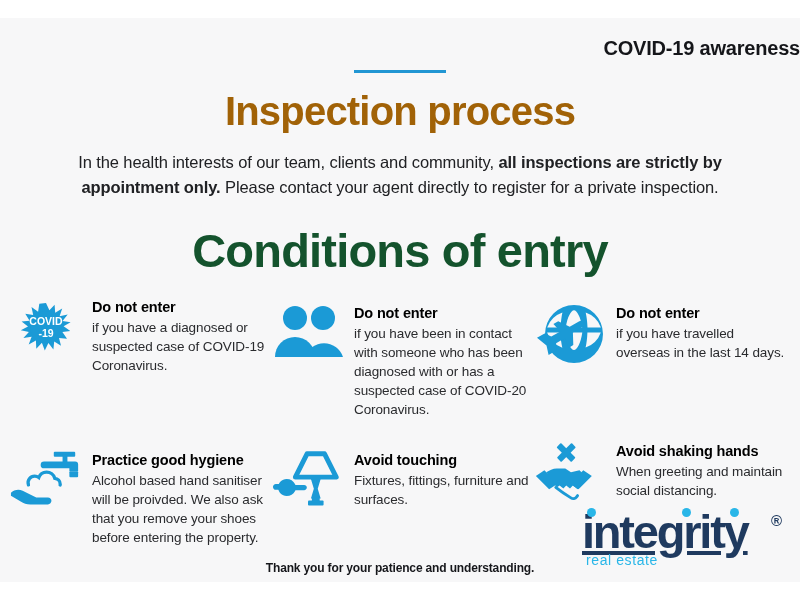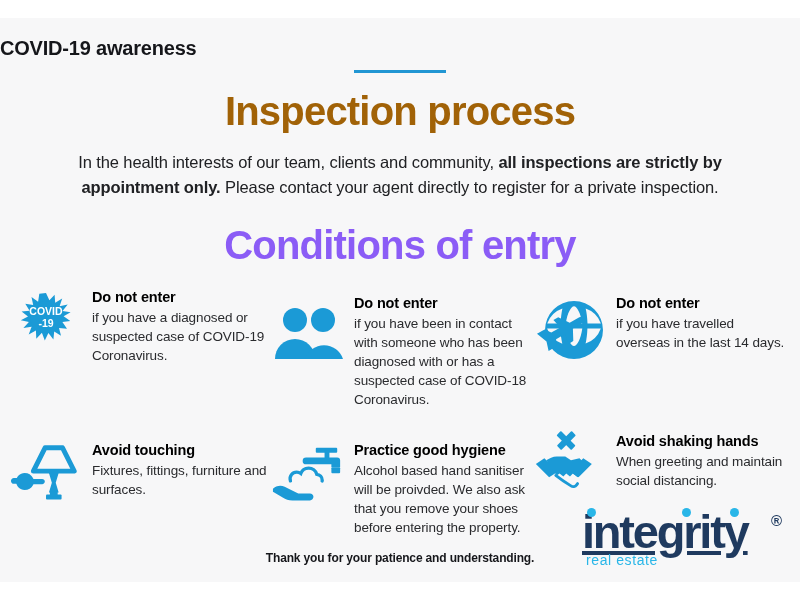--- a/index.html
+++ b/index.html
@@ -20,27 +20,28 @@
     left: 0;
     top: 18px;
     width: 800px;
     height: 564px;
     background: #f7f7f8;
     overflow: hidden;
   }
 
   
   .eyebrow {
-    text-align: left;
+    text-align: right;
     margin: 0;
     padding-top: 19px;
     font-size: 20px;
     font-weight: bold;
     letter-spacing: -0.2px;
     color: #15161a;
+    padding-left: 48px;
   }
   .rule {
     width: 92px;
     height: 2.5px;
     background: #2196d3;
     margin: 10px auto 0 auto;
     border: 0;
   }
   .h1 {
     text-align: center;
@@ -58,24 +59,24 @@
     font-size: 16.5px;
     line-height: 1.55;
     color: #202124;
     letter-spacing: -0.1px;
   }
   .intro b { font-weight: bold; }
   .h2 {
     text-align: center;
     margin: 0;
     padding-top: 22px;
-    font-size: 40px;
+    font-size: 47px;
     font-weight: bold;
     letter-spacing: -0.8px;
-    color: #8b5cf6;
+    color: #14532d;
   }
 
   
   .grid {
     margin: 18px 0 0 0;
     padding: 0 8px;
     display: grid;
     grid-template-columns: 258px 258px 258px;
     justify-content: center;
     column-gap: 4px;
@@ -85,21 +86,21 @@
   .cell {
     display: flex;
     align-items: flex-start;
     gap: 9px;
   }
   .cell .icon {
     flex: 0 0 auto;
     width: 74px;
     height: 72px;
     display: flex;
-    align-items: flex-end;
+    align-items: flex-start;
     justify-content: center;
   }
   .cell .icon svg { display: block; }
   .cell .txt { flex: 1 1 auto; padding-top: 2px; }
   .cell .ttl {
     font-size: 14.5px;
     font-weight: bold;
     color: #000000;
     letter-spacing: -0.15px;
     margin: 0 0 2px 0;
@@ -213,74 +214,74 @@
           <g fill="#1b9ad6">
             <circle cx="22" cy="16" r="12"></circle>
             <circle cx="50" cy="16" r="12"></circle>
             <path d="M2 55 a20 20 0 0 1 40 0 z"></path>
             <path d="M32 55 a20 20 0 0 1 38 0 z"></path>
           </g>
         </svg>
       </span>
       <div class="txt">
         <p class="ttl">Do not enter</p>
-        <p class="desc">if you have been in contact with someone who has been diagnosed with or has a suspected case of COVID-18 Coronavirus.</p>
+        <p class="desc">if you have been in contact with someone who has been diagnosed with or has a suspected case of COVID-20 Coronavirus.</p>
       </div>
     </div>
 
     <div class="cell nudge-down2">
       <span class="icon">
         <svg width="72" height="66" viewBox="0 0 72 66" aria-hidden="true">
           <g fill="#1b9ad6">
             <path d="M40 3a29 29 0 1 0 0 58 29 29 0 0 0 0-58zm0 5.2c2.9 0 6.6 6.6 8.2 17.3H31.8C33.4 14.8 37.1 8.2 40 8.2zM26.6 25.5H13.2A25 25 0 0 1 28.4 10.6c-0.9 4-1.5 9.2-1.8 14.9zM26.4 30.5c0.2 5.8 0.9 11 1.9 15.2A25 25 0 0 1 13.1 30.5zM31.7 30.5h16.6C46.8 41.3 43 48 40 48s-6.8-6.7-8.3-17.5zM53.4 30.5h13.4A25 25 0 0 1 51.6 45.6c1-4.2 1.6-9.4 1.8-15.1zM53.5 25.5c-0.2-5.7-0.9-10.9-1.8-14.9a25 25 0 0 1 15.2 14.9z"></path>
             <path d="M3 35.8 l7.6-4.3 6.7 3 9-5.1-6.9-7.3 4.8-2.8 11.5 5.4 9.6-5.5c1.7-1 3.8-0.5 4.7 1.1 0.9 1.6 0.2 3.6-1.5 4.6l-9.6 5.5 0.4 12.7-4.8 2.8-3.4-9.8-9 5.1 0.1 7.3-7.6 4.4-2.1-9.4z"></path>
           </g>
         </svg>
       </span>
       <div class="txt">
         <p class="ttl">Do not enter</p>
         <p class="desc">if you have travelled overseas in the last 14 days.</p>
+      </div>
+    </div>
+
+    <div class="cell row2 nudge-down">
+      <span class="icon">
+        <svg width="76" height="66" viewBox="0 0 76 66" aria-hidden="true">
+          <g fill="#1b9ad6">
+            <rect x="46" y="2" width="22" height="5" rx="1"></rect>
+            <rect x="55" y="5" width="5" height="9"></rect>
+            <path d="M36 12h32a3 3 0 0 1 3 3v7h-9v-3H36a2.5 2.5 0 0 1 0-7z"></path>
+            <rect x="62" y="22" width="9" height="6" rx="1"></rect>
+            <path d="M2 44c3-3 8-4 12-2l14 7 12 0c2 0 3.6 1.5 3.6 3.3S42 56 40 56H22c-4 0-7-1-10-3l-10-6z"></path>
+            <path d="M20 36c-1.6-4.8 2-9 6.4-9 1.6 0 3 0.5 4.2 1.4 1.2-3.4 4.4-5.6 8-5.6 4 0 7.4 2.7 8.4 6.4 3.1 0.3 5.6 2.9 5.6 6.1 0 0.3 0 0.5-0.1 0.8" fill="none" stroke="#1b9ad6" stroke-width="3.4" stroke-linecap="round"></path>
+          </g>
+        </svg>
+      </span>
+      <div class="txt">
+        <p class="ttl">Practice good hygiene</p>
+        <p class="desc">Alcohol based hand sanitiser will be proivded. We also ask that you remove your shoes before entering the property.</p>
       </div>
     </div>
 
     <div class="cell row2 nudge-down">
       <span class="icon">
         <svg width="76" height="68" viewBox="0 0 76 68" aria-hidden="true">
           <g fill="#1b9ad6">
             <path d="M37 4h18l12 24H25z" fill="none" stroke="#1b9ad6" stroke-width="5" stroke-linejoin="round"></path>
             <path d="M41 30h10l-3 10 3 10h-10l3-10z"></path>
             <rect x="38" y="52" width="16" height="5" rx="1"></rect>
             <rect x="42" y="49" width="8" height="5"></rect>
             <path d="M2 38c0-1.6 1.3-3 3-3h11c1.6 0 3 1.4 3 3s-1.4 3-3 3H5c-1.7 0-3-1.4-3-3z"></path>
             <path d="M16 30c4 0 7 2 8.6 5l0.5 1H34c1.6 0 2.8 1.2 2.8 2.7S35.6 41.4 34 41.4h-8.9l-0.5 1c-1.6 3-4.6 5-8.6 5-4.8 0-8.7-3.9-8.7-8.7S11.2 30 16 30z"></path>
           </g>
         </svg>
       </span>
       <div class="txt">
         <p class="ttl">Avoid touching</p>
         <p class="desc">Fixtures, fittings, furniture and surfaces.</p>
-      </div>
-    </div>
-
-    <div class="cell row2 nudge-down">
-      <span class="icon">
-        <svg width="76" height="66" viewBox="0 0 76 66" aria-hidden="true">
-          <g fill="#1b9ad6">
-            <rect x="46" y="2" width="22" height="5" rx="1"></rect>
-            <rect x="55" y="5" width="5" height="9"></rect>
-            <path d="M36 12h32a3 3 0 0 1 3 3v7h-9v-3H36a2.5 2.5 0 0 1 0-7z"></path>
-            <rect x="62" y="22" width="9" height="6" rx="1"></rect>
-            <path d="M2 44c3-3 8-4 12-2l14 7 12 0c2 0 3.6 1.5 3.6 3.3S42 56 40 56H22c-4 0-7-1-10-3l-10-6z"></path>
-            <path d="M20 36c-1.6-4.8 2-9 6.4-9 1.6 0 3 0.5 4.2 1.4 1.2-3.4 4.4-5.6 8-5.6 4 0 7.4 2.7 8.4 6.4 3.1 0.3 5.6 2.9 5.6 6.1 0 0.3 0 0.5-0.1 0.8" fill="none" stroke="#1b9ad6" stroke-width="3.4" stroke-linecap="round"></path>
-          </g>
-        </svg>
-      </span>
-      <div class="txt">
-        <p class="ttl">Practice good hygiene</p>
-        <p class="desc">Alcohol based hand sanitiser will be proivded. We also ask that you remove your shoes before entering the property.</p>
       </div>
     </div>
 
     <div class="cell row2">
       <span class="icon">
         <svg width="78" height="74" viewBox="0 0 78 74" aria-hidden="true">
           <g fill="#1b9ad6">
             <path d="M30 2 l6-5 M0 0"></path>
             <g transform="translate(26,1)">
               <rect x="-2" y="7" width="22" height="6.5" rx="1" transform="rotate(45 9 10)"></rect>

